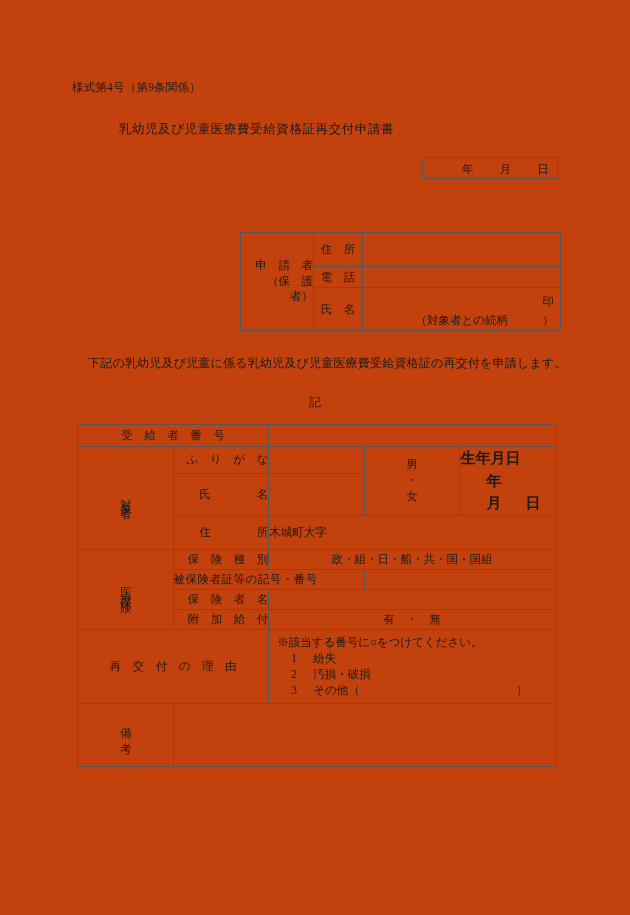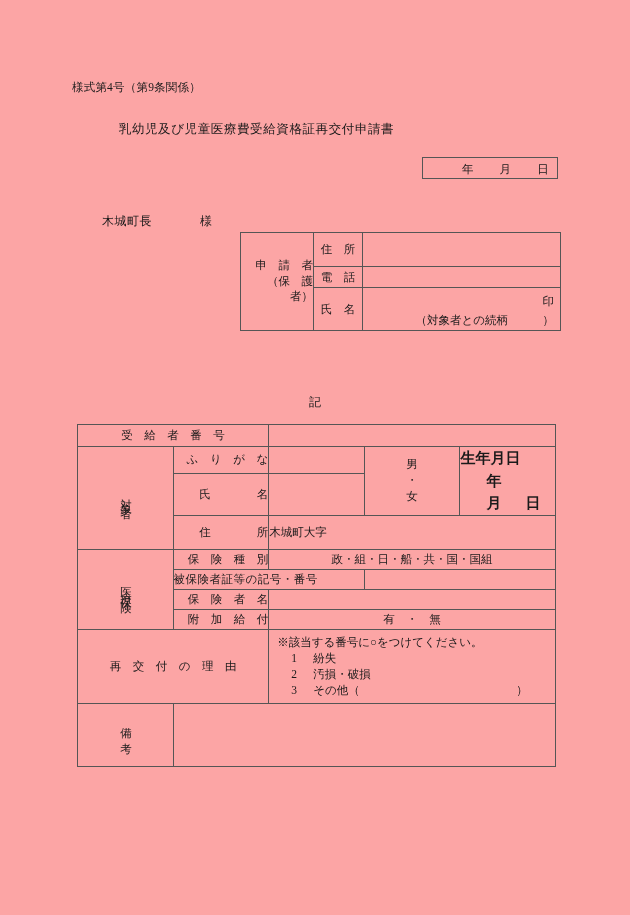--- a/index.html
+++ b/index.html
@@ -13,21 +13,21 @@
     position: relative;
     font-family: "Liberation Serif", "DejaVu Serif", serif;
     color: #1a1a1a;
     overflow: hidden;
   }
   .page {
     position: absolute;
     left: 0; top: 0;
     width: 630px;
     height: 915px;
-    background: #fca5a5;
+    background: #c2410c;
   }
   
   .abs { position: absolute; white-space: pre; }
 
   .form-no {
     left: 72px; top: 80px;
     font-size: 11.5px;
     letter-spacing: 0.2px;
   }
   .doc-title {
@@ -201,23 +201,20 @@
   <div class="abs doc-title">乳幼児及び児童医療費受給資格証再交付申請書</div>
 
   <div class="date-box">
     <div class="inner">
       <span class="d-y">年</span>
       <span class="d-m">月</span>
       <span class="d-d">日</span>
     </div>
   </div>
 
-  <div class="abs addressee">
-    <span>木城町長</span><span class="hon">様</span>
-  </div>
 
   <table class="applicant-table">
     <tbody>
         <tr>
       <td class="ap-name-col" rowspan="3">
         <div>申　請　者</div>
         <div>（保　護　者）</div>
       </td>
       <td class="ap-lab-col r-jusho">住　所</td>
       <td class="ap-val-col r-jusho"></td>
@@ -231,20 +228,21 @@
       <td class="ap-val-col r-shimei">
         <div class="name-val">
           <span class="stamp">印</span>
           <span class="rel">（対象者との続柄　　　）</span>
         </div>
       </td>
     </tr>
   </tbody>
     </table>
 
+  <div class="abs body-sentence">下記の乳幼児及び児童に係る乳幼児及び児童医療費受給資格証の再交付を申請します。</div>
   <div class="abs ki-mark">記</div>
 
   <table class="main-table">
 
     <tbody>
         <tr>
       <td class="r-juk center" colspan="2">受　給　者　番　号</td>
       <td class="r-juk val-pad" colspan="3"></td>
     </tr>
 

